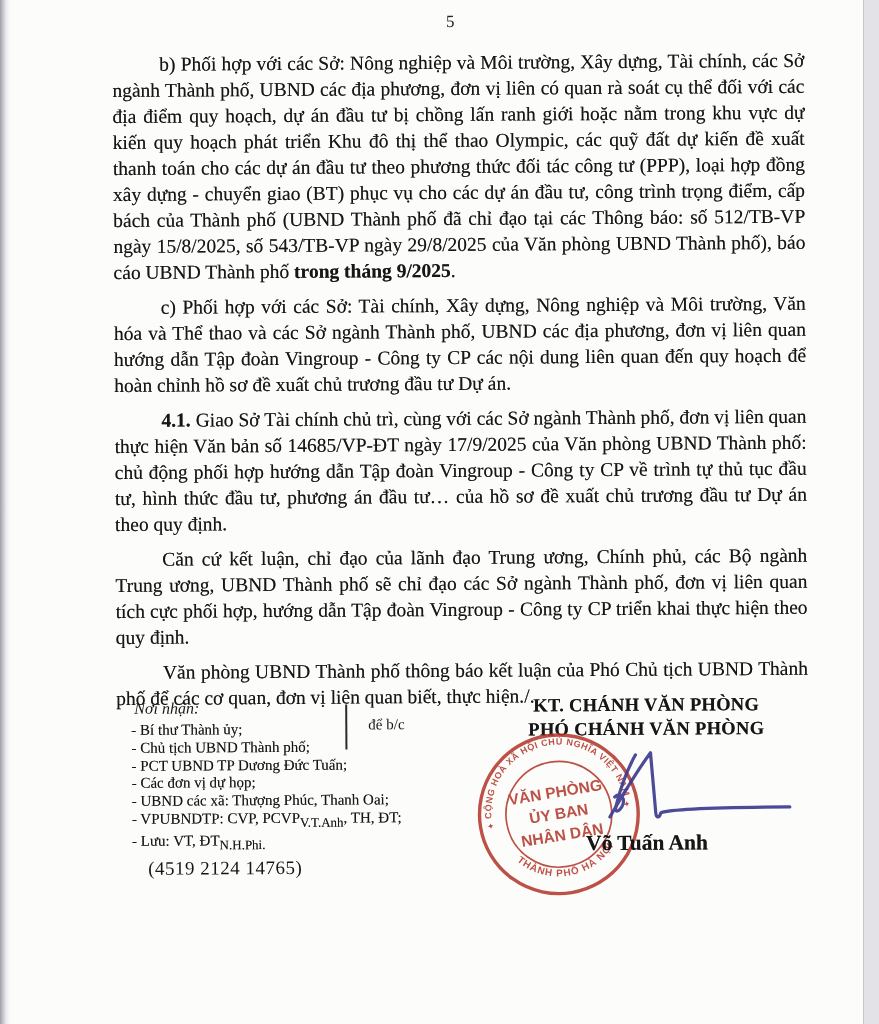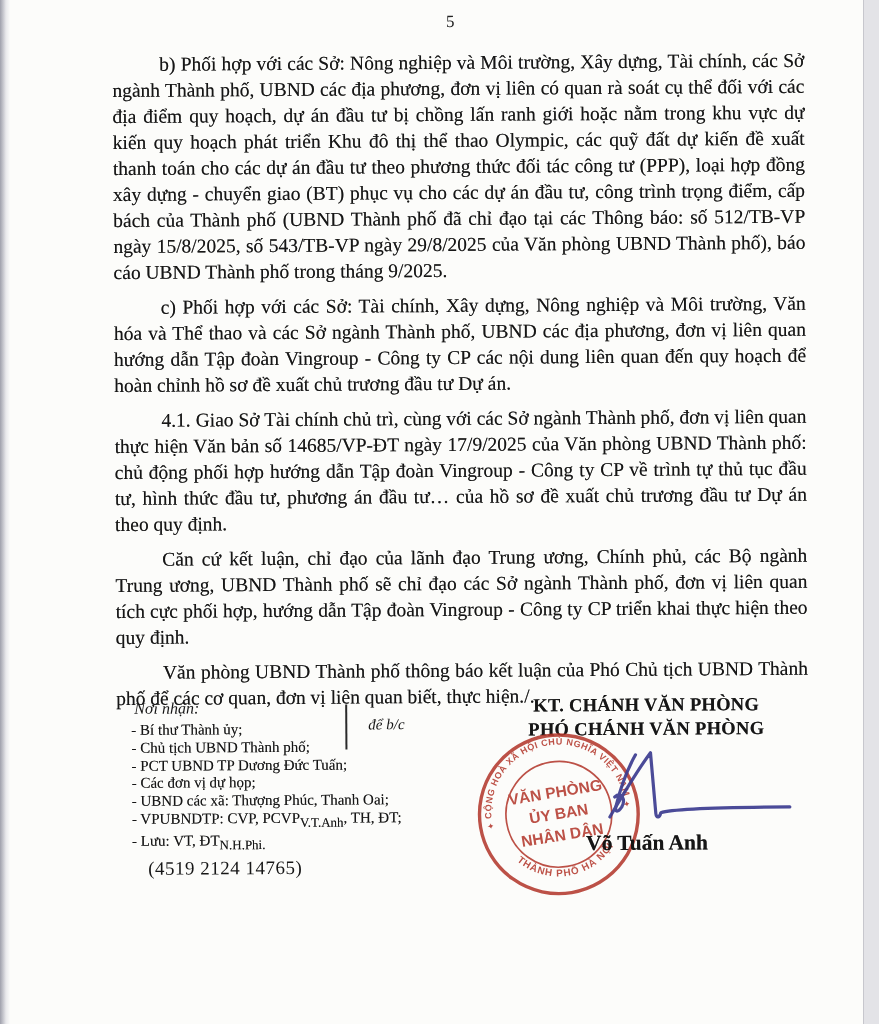--- a/index.html
+++ b/index.html
@@ -34,42 +34,42 @@
     position:absolute;top:50px;left:115px;width:692px;
   }
   .body-text p.para{
     margin:0 0 9px 0;
     font-size:19.5px;
     line-height:26px;
     text-align:justify;
     text-indent:47px;
     text-shadow:0 0 0.5px rgba(0,0,0,0.55);
   }
-  .body-text p.para b{font-weight:normal;}
+  .body-text p.para b{font-weight:bold;}
   .footer{
     position:absolute;top:690px;left:0;right:0;height:334px;
   }
   .recipients-heading{
     position:absolute;left:133px;top:8px;
     font-weight:normal;font-style:italic;font-size:16px;
   }
   .recipients-list{
     position:absolute;left:130px;top:30px;width:320px;
     font-size:15px;line-height:17.8px;
     text-shadow:0 0 0.4px rgba(0,0,0,0.5);
   }
   .recipient{white-space:nowrap;}
   .recipient sub{font-size:13px;}
   .bc-bracket{
     position:absolute;left:344px;top:14px;width:2px;height:45px;
     background:#2a2a2a;
   }
   .bc-note{
     position:absolute;left:367px;top:26px;
-    font-style:italic;font-size:15px;
+    font-size:15px;
   }
   .doc-code{
     position:absolute;left:146px;top:166px;
     font-size:19px;letter-spacing:0.5px;
   }
   .sig-titles{
     position:absolute;left:455px;top:4px;width:380px;
     text-align:center;
   }
   .sig-title{

